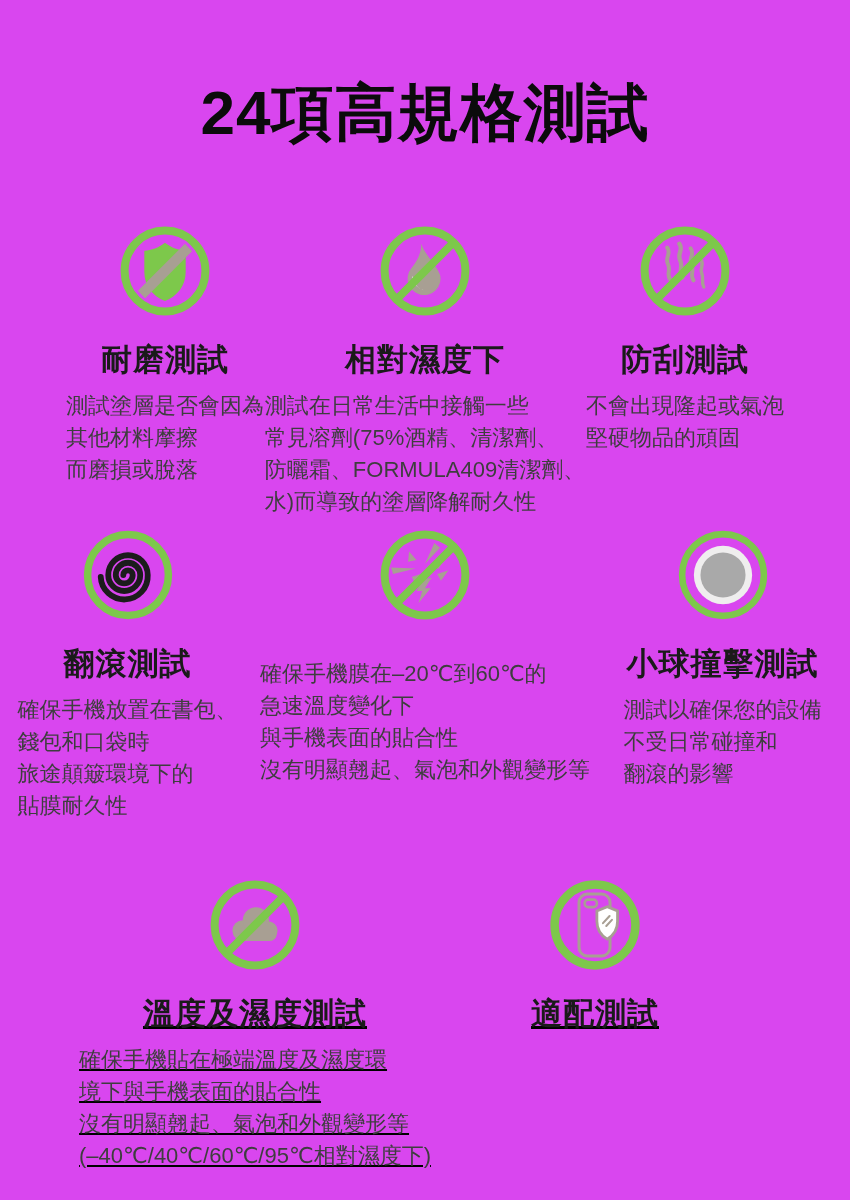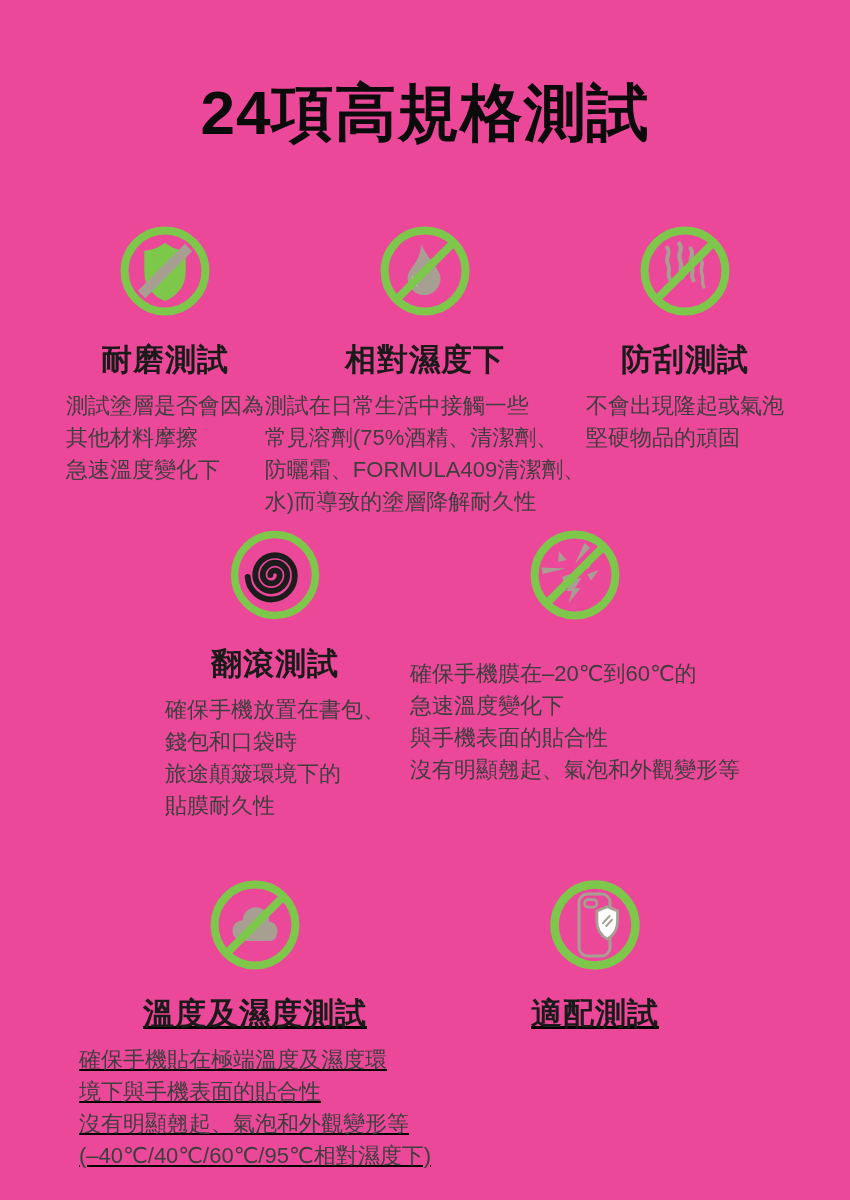--- a/index.html
+++ b/index.html
@@ -1,17 +1,17 @@
 <!DOCTYPE html>
 <html><head>
 <meta charset="utf-8">
 <style>
   html,body{margin:0;padding:0;background:#ffffff;}
   .page{
-    position:relative;width:850px;height:1200px;background:#ec4899;overflow:hidden;
+    position:relative;width:850px;height:1200px;background:#d946ef;overflow:hidden;
     font-family:"Liberation Sans","DejaVu Sans",sans-serif;
   }
   .page-title{
     margin:0;padding-top:74px;text-align:center;
     font-size:62px;line-height:1.25;font-weight:700;color:#0b0b0b;letter-spacing:1px;
   }
   .row{display:flex;justify-content:center;align-items:flex-start;}
   .row-1{margin-top:72px;}
   .row-2{margin-top:10px;gap:40px;}
   .row-3{margin-top:56px;text-decoration:underline;}
@@ -40,21 +40,21 @@
       <div class="icon">
         <svg viewBox="0 0 100 100">
           <circle cx="50" cy="50" r="43" fill="none" stroke="#7dc84b" stroke-width="8.5"></circle>
           <path d="M50,20 C43,25.5 35.5,28 28,28.5 L28,51 C28,66 37,76.5 50,82 C63,76.5 72,66 72,51 L72,28.5 C64.5,28 57,25.5 50,20 Z" fill="#7dc84b"></path>
           <line x1="25" y1="75" x2="75" y2="25" stroke="#a89f93" stroke-width="11"></line>
         </svg>
       </div>
       <div class="card-title">耐磨測試</div>
       <div class="card-desc">測試塗層是否會因為
 其他材料摩擦
-急速溫度變化下</div>
+而磨損或脫落</div>
     </div>
 
     <div class="card">
       <div class="icon">
         <svg viewBox="0 0 100 100">
           <circle cx="50" cy="50" r="43" fill="none" stroke="#7dc84b" stroke-width="8.5"></circle>
           <path d="M46,21 C50,33 62,43 66,54 A17.5,17.5 0 1 1 35.5,47 C42,39 46,31 46,21 Z" fill="#a89f93"></path>
           <path d="M39,61 A13,13 0 0 0 49,70.5 A16,16 0 0 1 36.5,55 Z" fill="#ffffff"></path>
           <line x1="20.5" y1="79.5" x2="79.5" y2="20.5" stroke="#7dc84b" stroke-width="8.5"></line>
         </svg>
@@ -117,20 +117,33 @@
           </g>
           <line x1="20.5" y1="79.5" x2="79.5" y2="20.5" stroke="#7dc84b" stroke-width="8.5"></line>
         </svg>
       </div>
       <div class="card-desc">確保手機膜在–20℃到60℃的
 急速溫度變化下
 與手機表面的貼合性
 沒有明顯翹起、氣泡和外觀變形等</div>
     </div>
 
+    <div class="card">
+      <div class="icon">
+        <svg viewBox="0 0 100 100">
+          <circle cx="50" cy="50" r="43.5" fill="none" stroke="#7dc84b" stroke-width="7"></circle>
+          <circle cx="50" cy="50" r="31" fill="#efeeee"></circle>
+          <circle cx="50" cy="50" r="24" fill="#a9a9a9"></circle>
+        </svg>
+      </div>
+      <div class="card-title">小球撞擊測試</div>
+      <div class="card-desc">測試以確保您的設備
+不受日常碰撞和
+翻滾的影響</div>
+    </div>
 
   </div>
 
   <div class="row row-3">
 
     <div class="card">
       <div class="icon">
         <svg viewBox="0 0 100 100">
           <circle cx="50" cy="50" r="43" fill="none" stroke="#7dc84b" stroke-width="8.5"></circle>
           <g fill="#a89f93">

